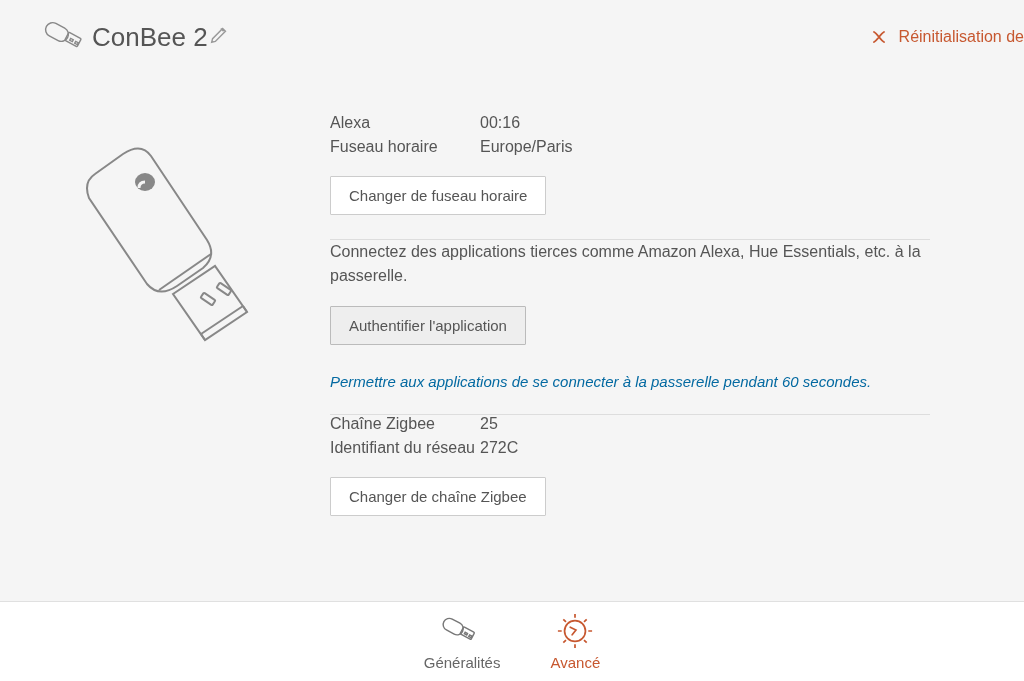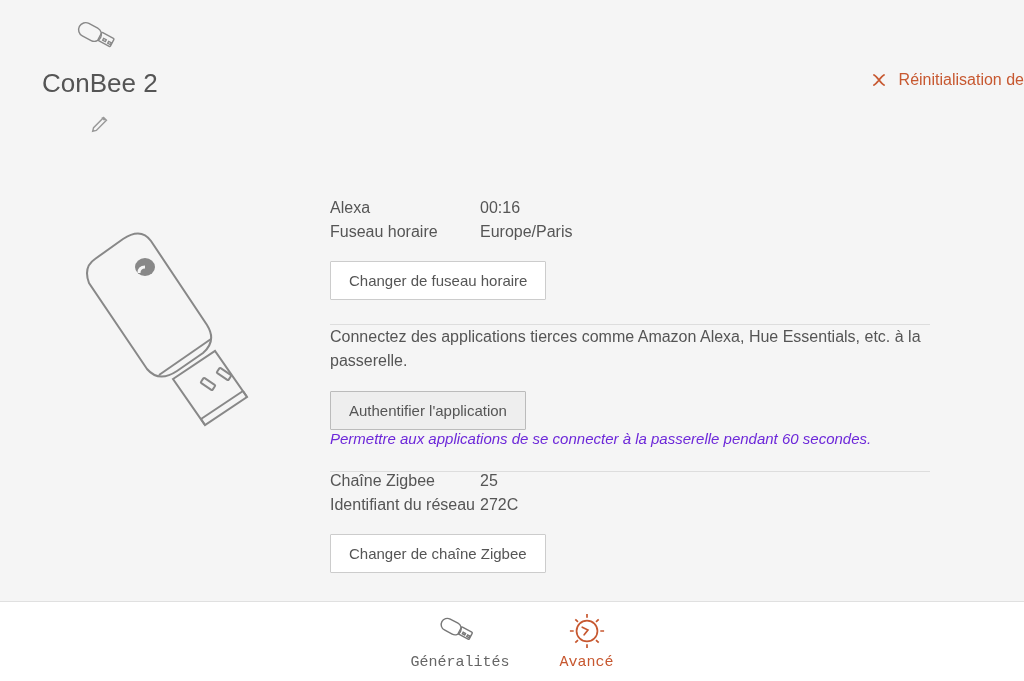--- a/index.html
+++ b/index.html
@@ -14,22 +14,20 @@
   }
   .header {
     display: flex;
     align-items: center;
     justify-content: space-between;
     padding: 20px 0 20px 42px;
   }
   .header-left {
     display: flex;
     align-items: center;
-    gap: 14px;
-    flex-direction: column;
   }
   .title {
     font-size: 26px;
     font-weight: 400;
     color: #555;
   }
   .header-icon svg { display:block; }
   .pencil-icon-wrap { cursor: pointer; }
   .header-right {
     display: flex;
@@ -92,42 +90,41 @@
   }
   .desc {
     font-size: 16px;
     color: #555;
     line-height: 1.5;
     margin-bottom: 4px;
   }
   .hint {
     font-size: 15px;
     font-style: italic;
-    color: #6d28d9;
-    margin-top: 0;
+    color: #0369a1;
+    margin-top: 28px;
   }
   .bottom-tabs {
     position: absolute;
     bottom: 0;
     left: 0;
     right: 0;
     background: #fff;
     border-top: 1px solid #e0e0e0;
     display: flex;
     justify-content: center;
     gap: 50px;
     padding: 10px 0 10px 0;
   }
   .tab {
     display: flex;
     flex-direction: column;
     gap: 4px;
     cursor: pointer;
     font-size: 15px;
-    font-family: Liberation Mono, monospace;
   }
   .tab.inactive { color: #666; }
   .tab.active { color: #c75830; }
   .tab-icon { height: 38px; display:flex; align-items:center; justify-content:center; }
   .scroll-cut {
     height: 470px;
     overflow: hidden;
   }
 </style>
 </head>

